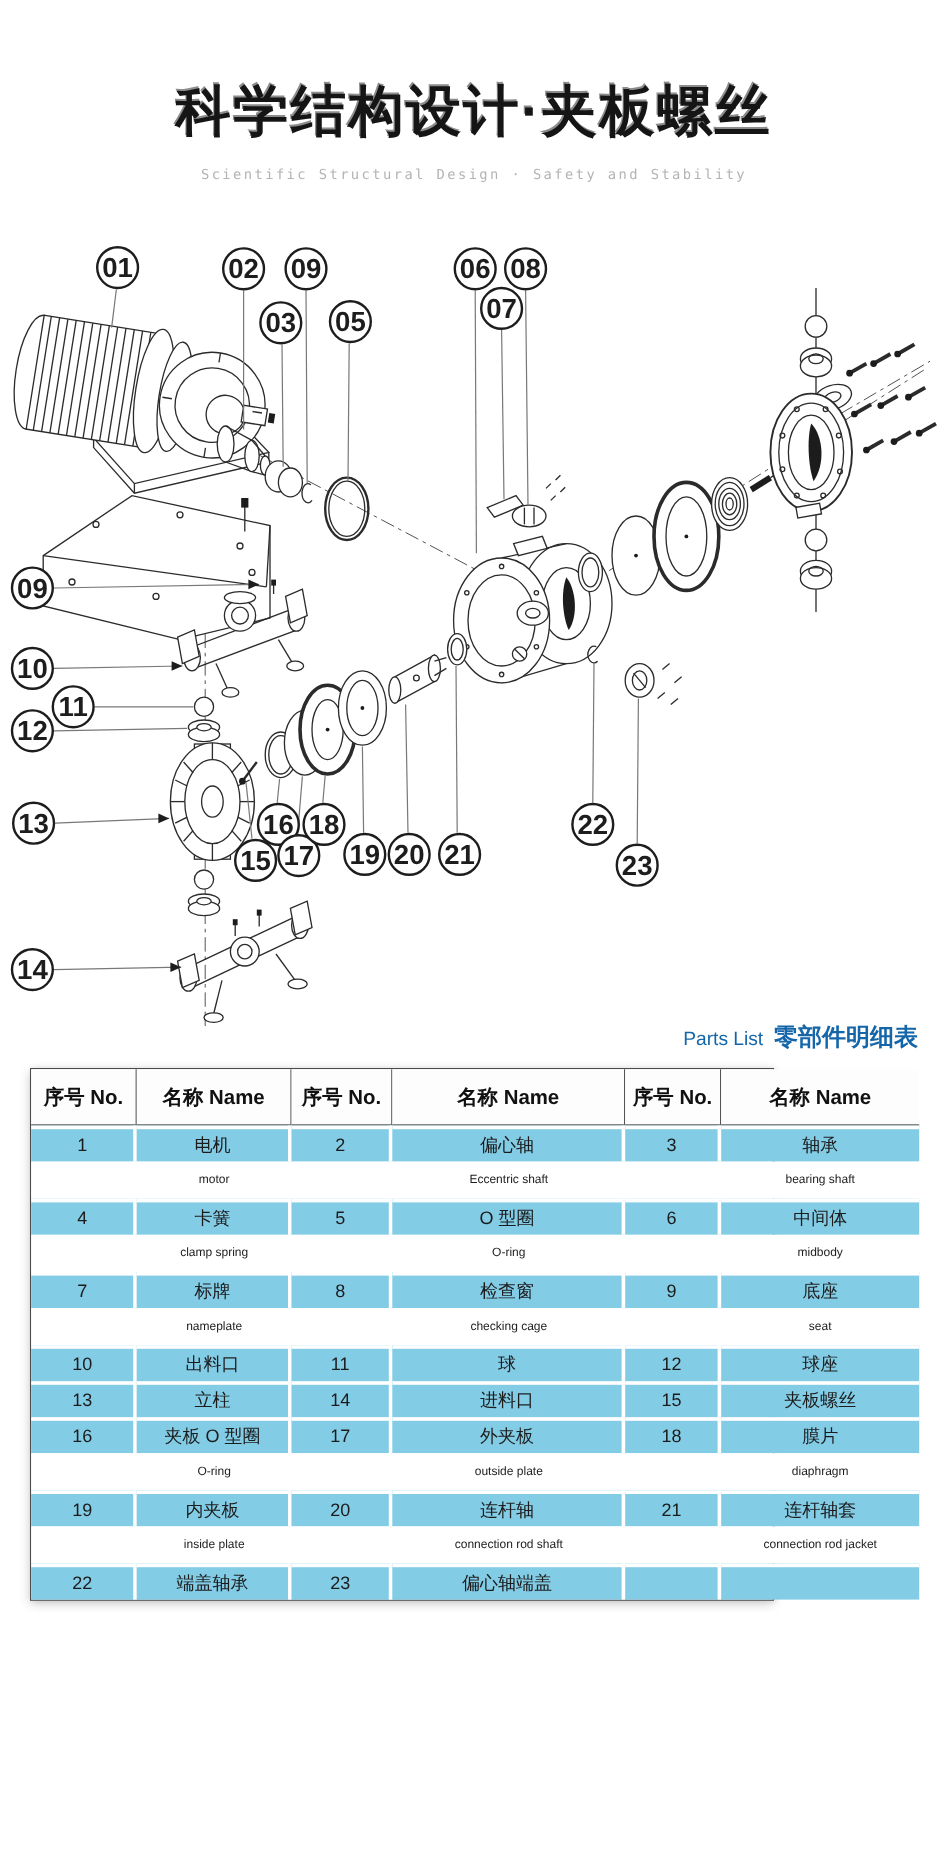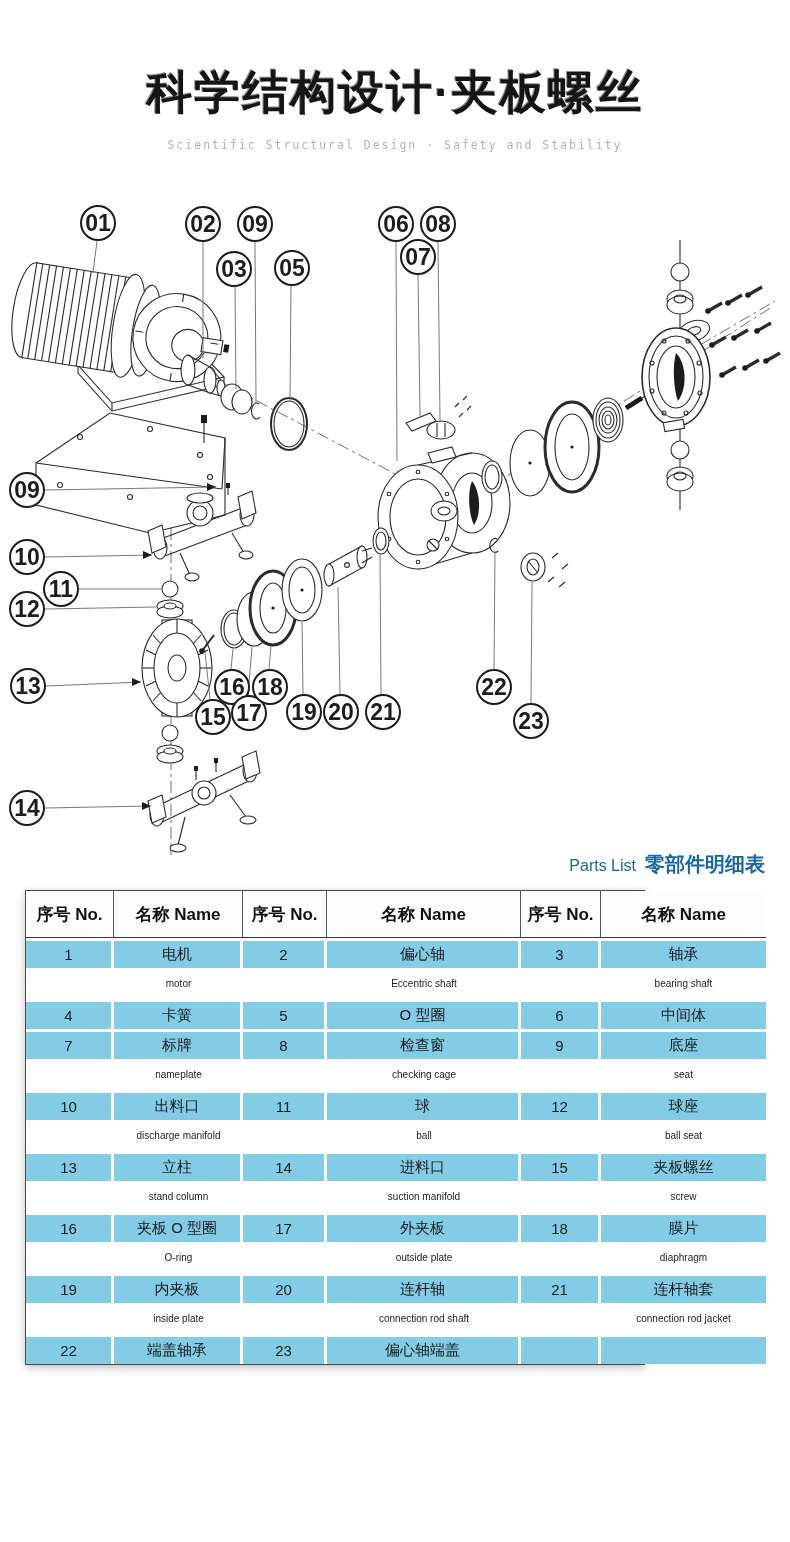--- a/index.html
+++ b/index.html
@@ -499,20 +499,28 @@
           <td>bearing shaft</td>
         </tr>
         <tr class="row-blue">
           <td>4</td>
           <td>卡簧</td>
           <td>5</td>
           <td>O 型圈</td>
           <td>6</td>
           <td>中间体</td>
         </tr>
+        <tr class="row-white">
+          <td></td>
+          <td>clamp spring</td>
+          <td></td>
+          <td>O-ring</td>
+          <td></td>
+          <td>midbody</td>
+        </tr>
         <tr class="row-blue">
           <td>7</td>
           <td>标牌</td>
           <td>8</td>
           <td>检查窗</td>
           <td>9</td>
           <td>底座</td>
         </tr>
         <tr class="row-white">
           <td></td>
@@ -523,44 +531,28 @@
           <td>seat</td>
         </tr>
         <tr class="row-blue">
           <td>10</td>
           <td>出料口</td>
           <td>11</td>
           <td>球</td>
           <td>12</td>
           <td>球座</td>
         </tr>
-        <tr class="row-white">
-          <td></td>
-          <td>discharge manifold</td>
-          <td></td>
-          <td>ball</td>
-          <td></td>
-          <td>ball seat</td>
-        </tr>
         <tr class="row-blue">
           <td>13</td>
           <td>立柱</td>
           <td>14</td>
           <td>进料口</td>
           <td>15</td>
           <td>夹板螺丝</td>
         </tr>
-        <tr class="row-white">
-          <td></td>
-          <td>stand column</td>
-          <td></td>
-          <td>suction manifold</td>
-          <td></td>
-          <td>screw</td>
-        </tr>
         <tr class="row-blue">
           <td>16</td>
           <td>夹板 O 型圈</td>
           <td>17</td>
           <td>外夹板</td>
           <td>18</td>
           <td>膜片</td>
         </tr>
         <tr class="row-white">
           <td></td>

